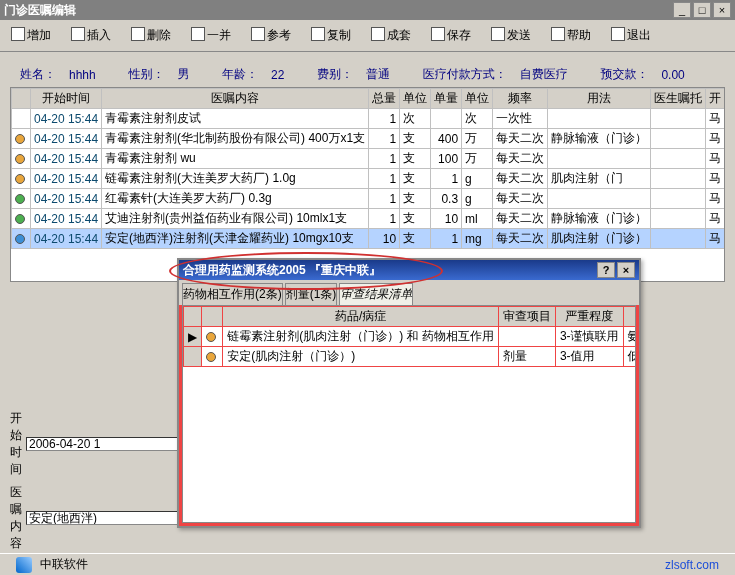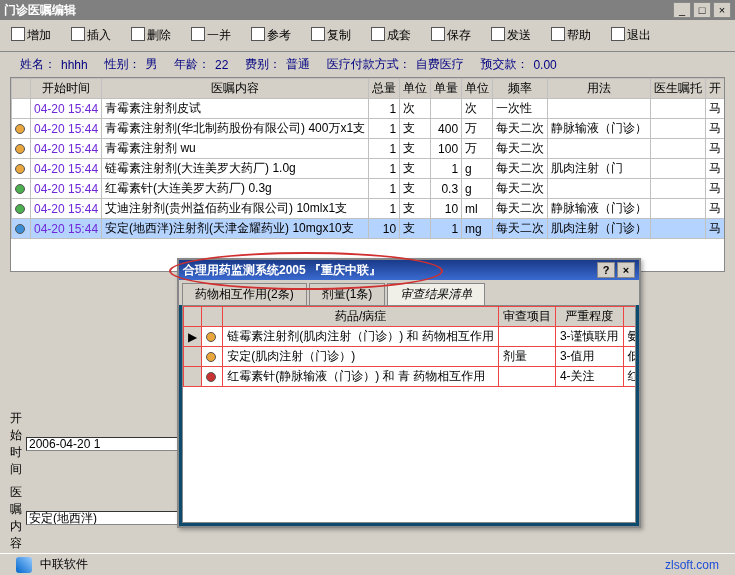--- a/index.html
+++ b/index.html
@@ -5,44 +5,44 @@
 * { box-sizing: border-box; margin: 0; padding: 0; font-family: "SimSun", "宋体", sans-serif; font-size: 12px; }
 body { background: #d4d0c8; width: 735px; height: 575px; overflow: hidden; position: relative; }
 .main-window { width: 100%; height: 100%; display: flex; flex-direction: column; }
 .title-bar { background: #808080; color: #fff; height: 20px; display: flex; align-items: center; padding: 0 4px; justify-content: space-between; }
 .title-bar .title-text { font-weight: bold; }
 .win-controls { display: flex; gap: 2px; }
 .win-btn { width: 18px; height: 16px; background: #d4d0c8; border: 1px solid #888; color: #000; display: flex; align-items: center; justify-content: center; font-size: 11px; cursor: default; }
 .toolbar { background: #d4d0c8; padding: 4px 6px; display: flex; gap: 10px; border-bottom: 1px solid #888; flex-wrap: wrap; }
 .tb-btn { display: flex; align-items: flex-start; gap: 2px; padding: 2px 4px; border: 1px solid transparent; cursor: default; }
 .tb-icon { width: 14px; height: 14px; border: 1px solid #555; background: #fff; display: inline-block; }
-.info-bar { padding: 4px 20px; display: flex; align-items: center; gap: 5px; color: #000080; }
+.info-bar { padding: 4px 20px; display: flex; align-items: center; gap: 13px; color: #000080; margin-top: 10px; }
 .info-bar .hist-btn { margin-left: auto; background: #d4d0c8; border: 1px outset #fff; padding: 2px 8px; }
 .grid-wrap { margin: 0 10px; background: #fff; border: 1px solid #888; height: 195px; overflow: hidden; }
 table.grid { border-collapse: collapse; width: 100%; font-size: 12px; }
 table.grid th, table.grid td { border: 1px solid #c0c0c0; padding: 1px 3px; white-space: nowrap; height: 20px; }
 table.grid th { background: #d4d0c8; font-weight: normal; text-align: center; }
 table.grid td.num { text-align: right; }
 table.grid td.center { text-align: center; }
-.time-cell { color: #6d28d9; }
+.time-cell { color: #0c4a6e; }
 .row-sel td { background: #b5d3ff !important; }
 .dot { display: inline-block; width: 10px; height: 10px; border-radius: 50%; border: 1px solid #555; margin-right: 2px; vertical-align: middle; }
 .form-area { position: absolute; left: 10px; top: 410px; width: 150px; }
 .form-row { display: flex; align-items: center; margin-bottom: 6px; }
 .form-row label { width: 52px; text-align: right; margin-right: 4px; }
 .form-row input { flex: 1; border: 1px inset #888; height: 14px; padding: 0 2px; background: #fff; }
 .status-bar { position: absolute; bottom: 0; left: 0; right: 0; height: 22px; background: #d4d0c8; border-top: 1px solid #fff; display: flex; align-items: center; padding: 0 16px; gap: 8px; }
 .status-bar .logo { width: 16px; height: 16px; background: linear-gradient(45deg,#06c,#9cf); border-radius: 3px; }
 .status-bar .brand { color: #1d4ed8; margin-left: auto; font-family: Liberation Sans, sans-serif; }
-.popup { position: absolute; left: 177px; top: 258px; width: 464px; height: 270px; background: #0c4a6e; border: 2px solid #888; box-shadow: 2px 2px 4px rgba(0,0,0,.3); display: flex; flex-direction: column; }
+.popup { position: absolute; left: 177px; top: 258px; width: 464px; height: 270px; background: #ef4444; border: 2px solid #888; box-shadow: 2px 2px 4px rgba(0,0,0,.3); display: flex; flex-direction: column; }
 .popup-title { background: linear-gradient(#1a3a8a,#3a6ad0); color: #fff; height: 20px; display: flex; align-items: center; padding: 0 4px; font-weight: bold; justify-content: space-between; position: relative; }
 .popup-title::before { content: ""; position: absolute; left: -10px; top: -8px; width: 270px; height: 34px; border: 2px solid #d03030; border-radius: 50%; pointer-events: none; }
 .popup-title .pc { display: flex; gap: 2px; }
 .tabs { display: flex; padding: 3px 3px 0 3px; background: #d4d0c8; }
-.tab { padding: 2px 12px; border: 1px solid #888; border-bottom: none; background: #d4d0c8; margin-right: 2px; cursor: default; }
+.tab { padding: 2px 0; border: 1px solid #888; border-bottom: none; background: #d4d0c8; margin-right: 2px; cursor: default; }
 .tab.active { background: #f0f0e8; font-style: italic; }
 .popup-grid-wrap { flex: 1; margin: 0 3px 3px 3px; background: #fff; border: 1px solid #888; overflow: auto; }
 table.pgrid { border-collapse: collapse; width: 100%; font-size: 12px; }
 table.pgrid th, table.pgrid td { border: 1px solid #ef4444; padding: 1px 4px; height: 18px; white-space: nowrap; }
 table.pgrid th { background: #d4d0c8; font-weight: normal; text-align: center; }
 .row-ptr { width: 14px; text-align: center; background: #d4d0c8 !important; }
 </style>
 </head>
 <body>
 
@@ -282,24 +282,16 @@
             <td>氨</td>
           </tr>
           <tr>
             <td class="row-ptr"></td>
             <td class="center"><span class="dot" style="background:#e9a63c"></span></td>
             <td>安定(肌肉注射（门诊）)</td>
             <td>剂量</td>
             <td>3-值用</td>
             <td>低</td>
           </tr>
-          <tr>
-            <td class="row-ptr"></td>
-            <td class="center"><span class="dot" style="background:#c83232"></span></td>
-            <td>红霉素针(静脉输液（门诊）) 和 青 药物相互作用</td>
-            <td></td>
-            <td>4-关注</td>
-            <td>红</td>
-          </tr>
         </tbody>
     </table>
   </div>
 </div>
 
 </body></html>

